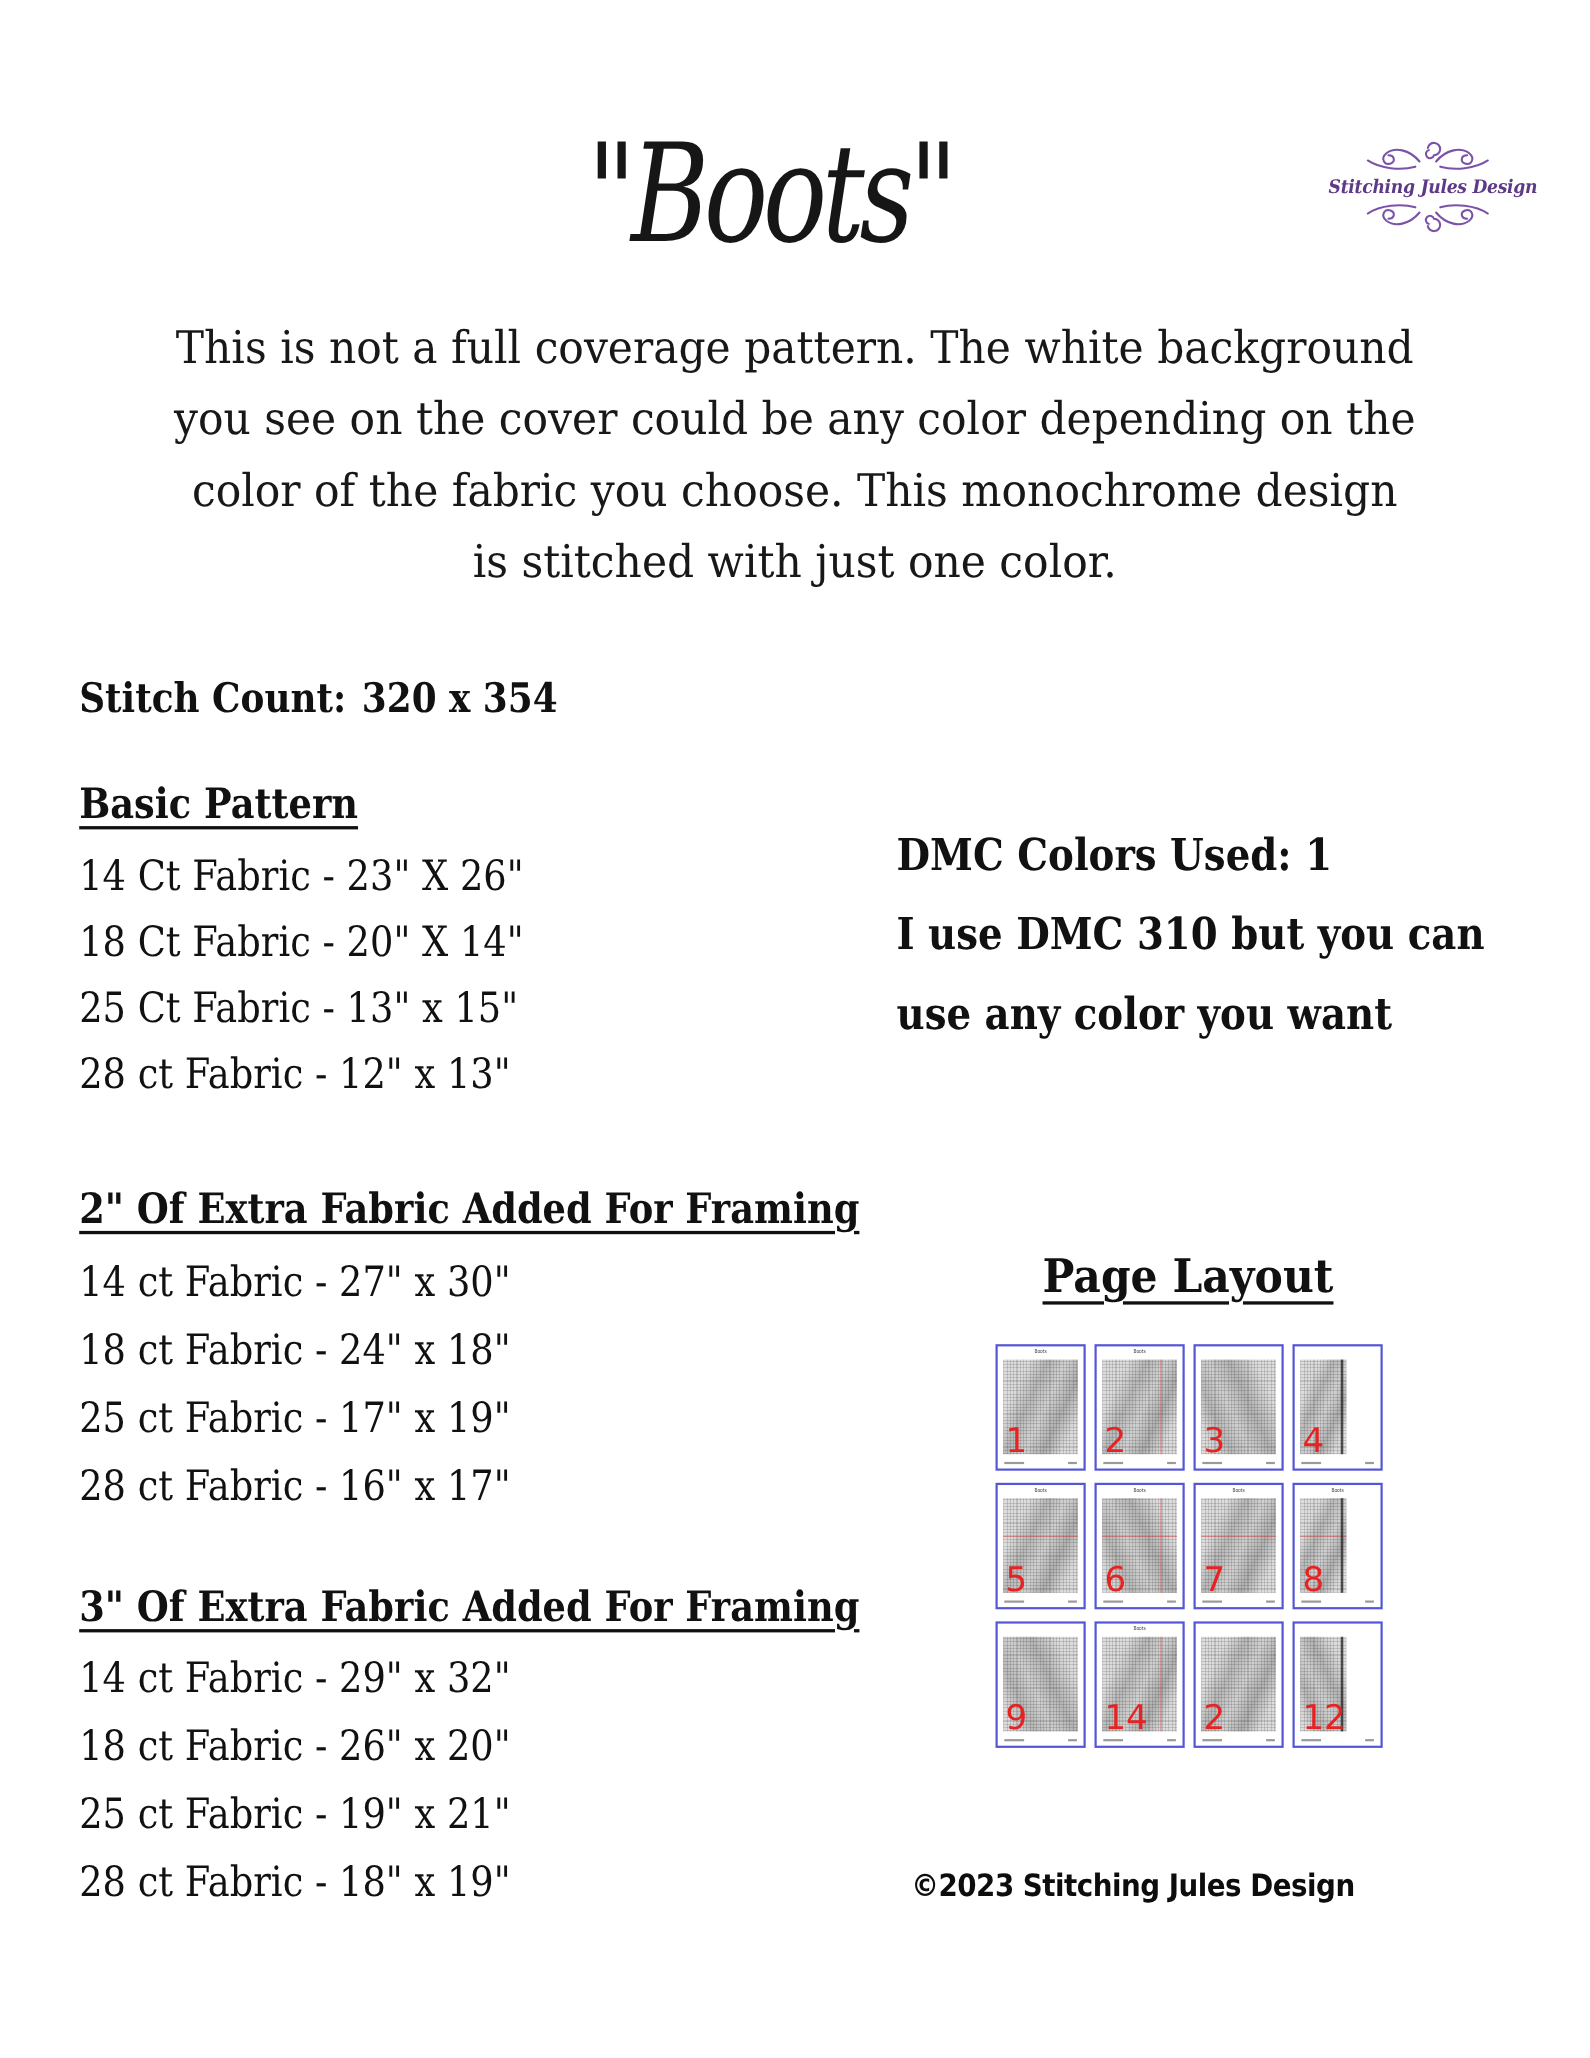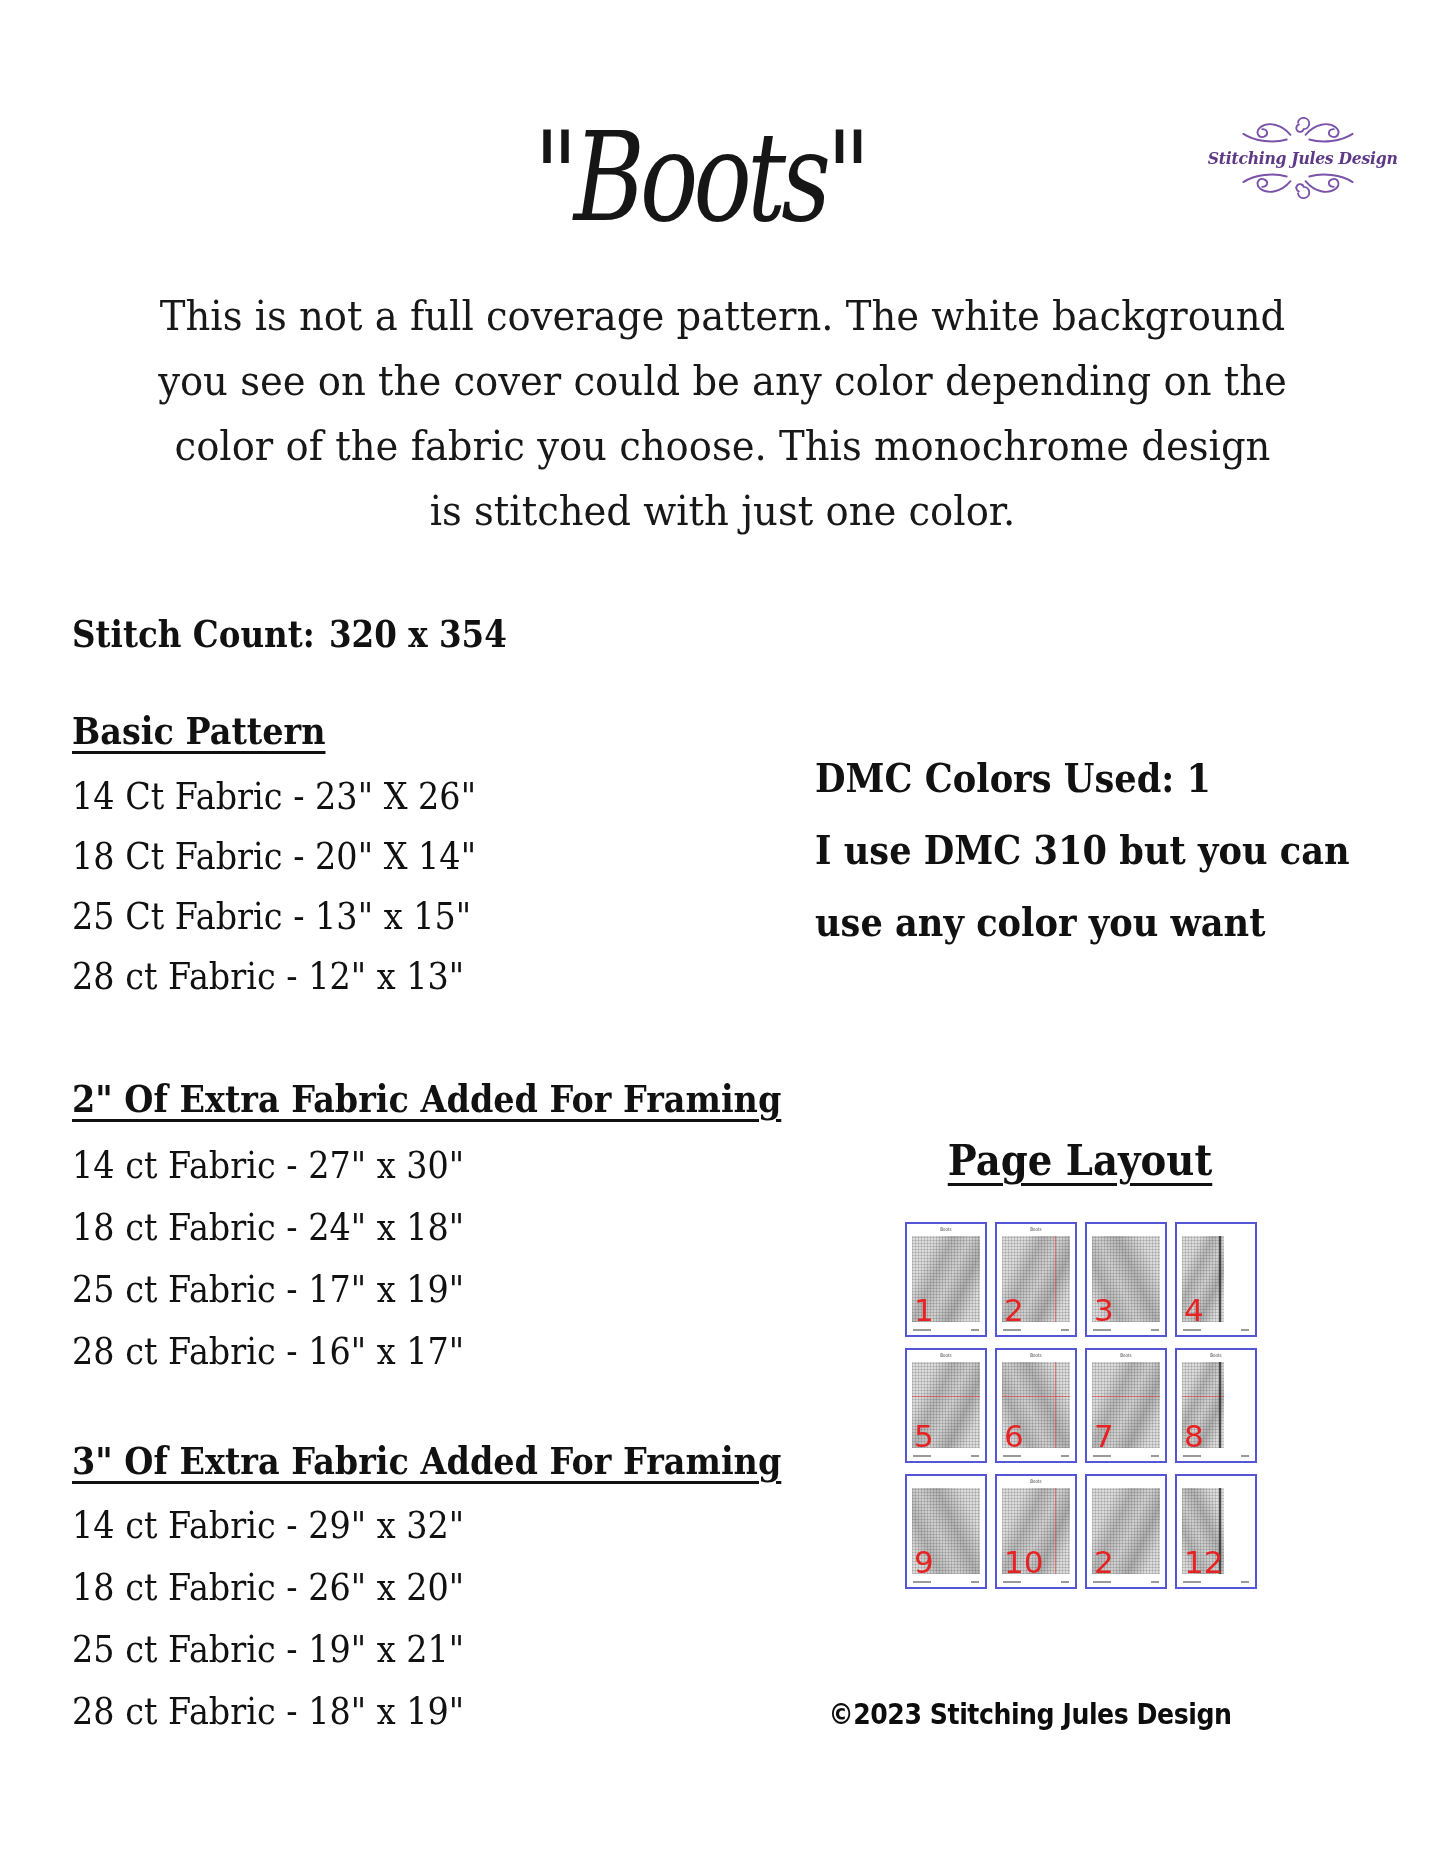--- a/index.html
+++ b/index.html
@@ -6,21 +6,21 @@
   .page{position:relative;width:1445px;height:1871px;background:#ffffff;overflow:hidden;
         font-family:"DejaVu Serif", serif;color:#111;}
 
   
   .title{position:absolute;top:14px;left:0;width:1400px;height:170px;text-align:center;
          font-family:"DejaVu Serif", cursive;font-style:italic;font-weight:400;
          font-size:124px;line-height:160px;color:#161616;}
   .title .tscale{display:inline-block;transform:scaleX(.78);transform-origin:50% 50%;letter-spacing:-6px;}
 
   
-  .logo{position:absolute;left:1200px;top:116px;width:195px;text-align:left;color:#7a52a8;}
+  .logo{position:absolute;left:1200px;top:128px;width:195px;text-align:left;color:#7a52a8;}
   .logo svg{display:block;margin:0 auto;}
   .logo .flip{transform:scaleY(-1);}
   .logo-text{font-family:"DejaVu Serif", serif;font-style:italic;font-weight:bold;
              font-size:17px;line-height:20px;color:#5e3a86;letter-spacing:-0.3px;
              transform:scaleX(.92);transform-origin:50% 50%;white-space:nowrap;}
 
   
   .intro{position:absolute;top:284px;left:72px;right:72px;text-align:center;
          font-size:41px;line-height:65px;color:#181818;
          transform:scaleX(.94);transform-origin:50% 0;}
@@ -216,21 +216,21 @@
 
     <div class="sheet">
       <div class="thumb"></div>
       <div class="num">9</div>
       <div class="smudge l"></div>
       <div class="smudge r"></div>
     </div>
     <div class="sheet v-center">
       <div class="t-title">Boots</div>
       <div class="thumb"></div>
-      <div class="num">10</div>
+      <div class="num">14</div>
       <div class="smudge l"></div>
       <div class="smudge r"></div>
     </div>
     <div class="sheet">
       <div class="thumb"></div>
       <div class="num">2</div>
       <div class="smudge l"></div>
       <div class="smudge r"></div>
     </div>
     <div class="sheet partial">

